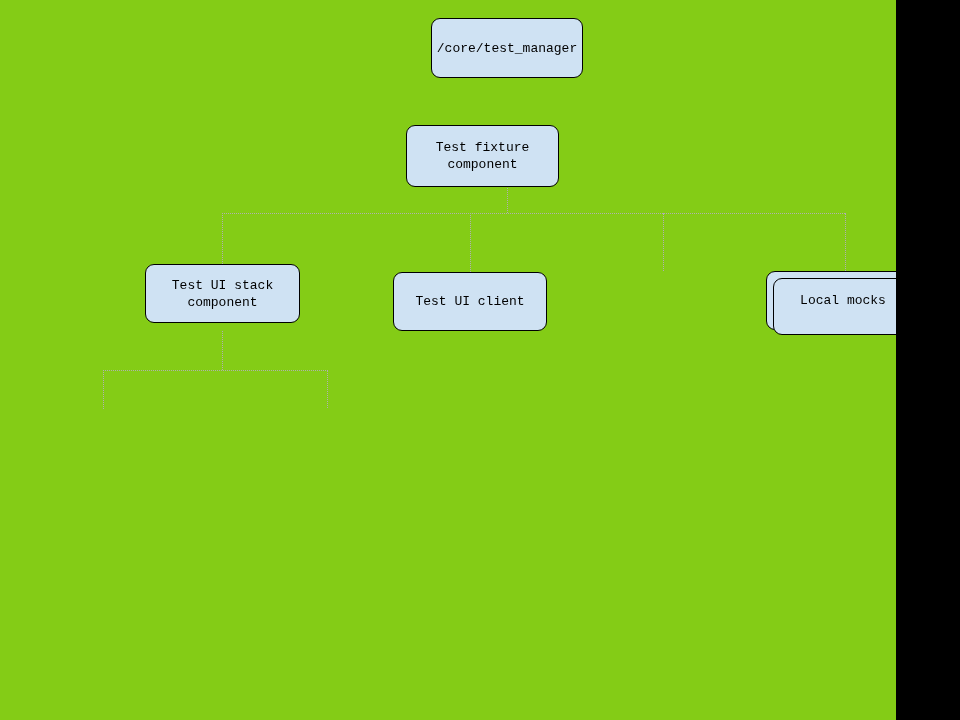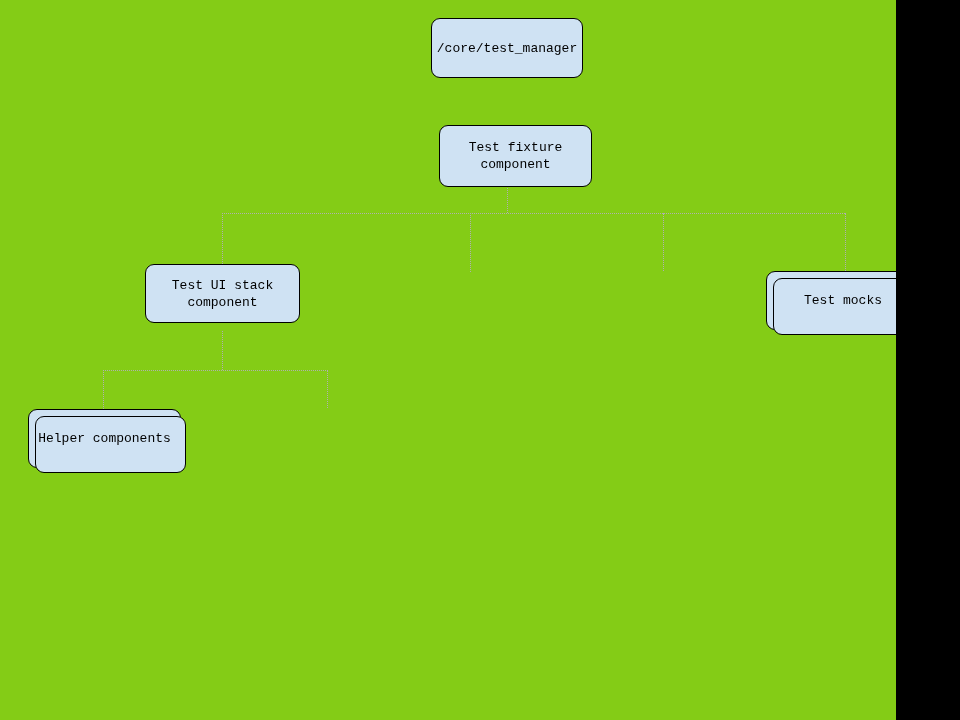--- a/index.html
+++ b/index.html
@@ -56,21 +56,21 @@
     z-index: 0;
   }
   .vline {
     position: absolute;
     width: 0;
     border-left: 1px dotted #b0b0b0;
     z-index: 0;
   }
   
   #n-test-manager   { left: 431px; top: 18px;  width: 152px; height: 60px; }
-  #n-test-fixture   { left: 439px; top: 125px; width: 153px; height: 62px; }
+  #n-test-fixture   { left: 406px; top: 125px; width: 153px; height: 62px; }
   #n-test-ui-stack  { left: 145px; top: 264px; width: 155px; height: 59px; }
   #n-test-ui-client { left: 393px; top: 272px; width: 154px; height: 59px; }
   #n-supporting     { left: 587px; top: 271px; width: 153px; height: 59px; }
   #n-local-mocks    { left: 766px; top: 271px; width: 154px; height: 59px; }
   #n-helper         { left: 28px;  top: 409px; width: 153px; height: 59px; }
   #n-base-ui        { left: 253px; top: 408px; width: 152px; height: 60px; }
   
   #c-fixture-down     { left: 507px; top: 186px; height: 27px; }
   #c-level1-bus       { left: 222px; top: 213px; width: 623px; }
   #c-stack-drop       { left: 222px; top: 213px; height: 59px; }
@@ -105,24 +105,24 @@
   <div class="node" id="n-test-fixture">
     <span>Test fixture
 component</span>
   </div>
 
   <div class="node" id="n-test-ui-stack">
     <span>Test UI stack
 component</span>
   </div>
 
+  <div class="node" id="n-test-ui-client">
+    <span>Test UI client</span>
+  </div>
 
 
   <div class="node stacked" id="n-local-mocks">
-    <span>Test mocks</span>
+    <span>Local mocks</span>
   </div>
 
-  <div class="node stacked" id="n-helper">
-    <span>Helper components</span>
-  </div>
 
 
 </div>
 
 </body></html>

